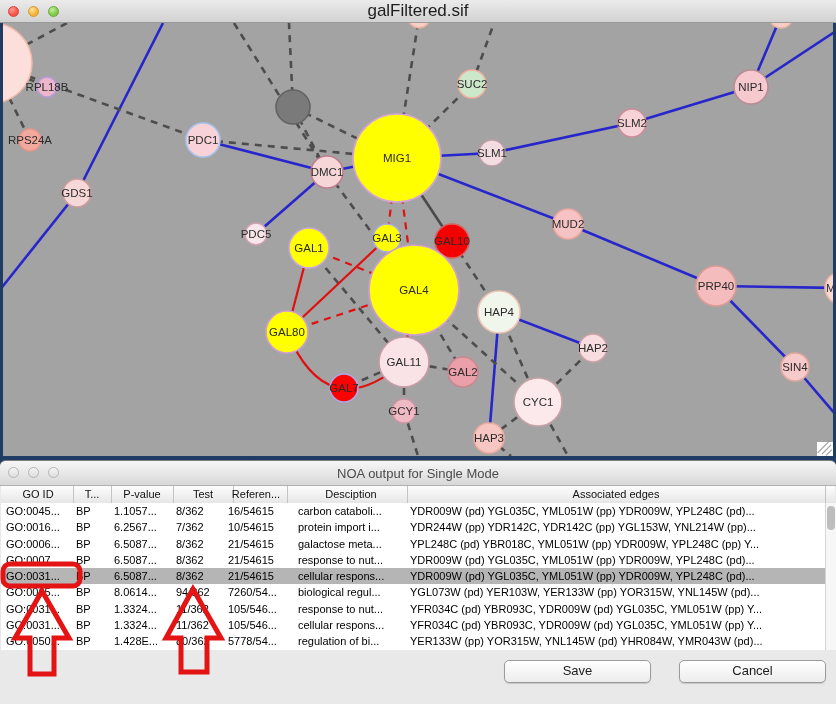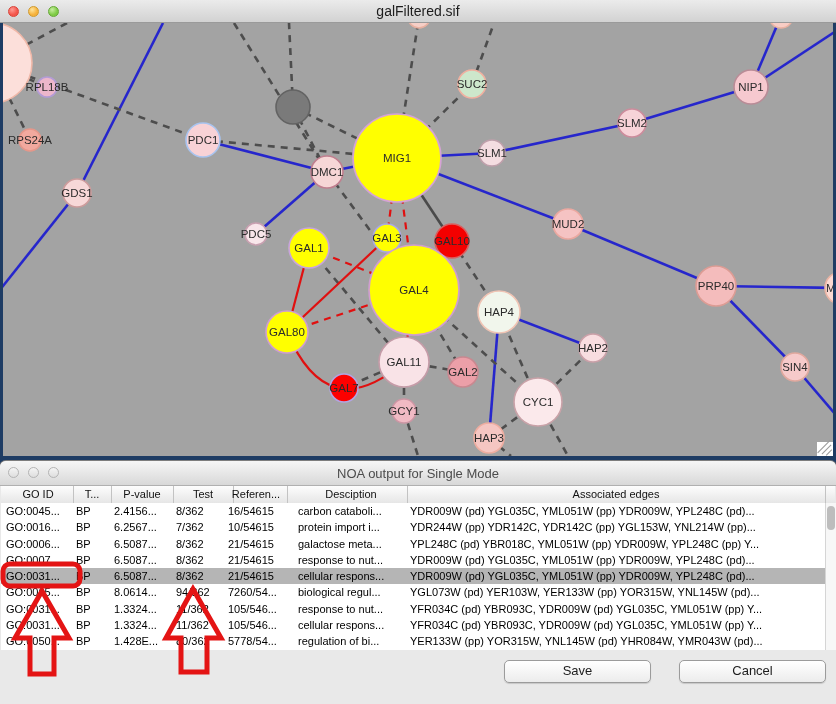--- a/index.html
+++ b/index.html
@@ -10,21 +10,21 @@
     -webkit-font-smoothing:antialiased;
   }
   
   .graph-window{position:absolute;left:0;top:0;width:836px;height:458px;background:#1e3c64;}
   .titlebar{
     position:absolute;left:0;top:0;right:0;height:22px;
     background:linear-gradient(#ebebeb,#d2d2d2);
     border-bottom:1px solid #9a9a9a;
     display:flex;align-items:center;justify-content:center;
   }
-  .titlebar .title{font-size:14px;color:#1d1d1d;}
+  .titlebar .title{font-size:17px;color:#1d1d1d;}
   .lights{position:absolute;left:8px;top:0;height:22px;display:flex;align-items:center;gap:9px;}
   .light{width:11px;height:11px;border-radius:50%;box-sizing:border-box;}
   .light.red{background:radial-gradient(circle at 35% 30%,#ff9a93,#f4564c 60%);border:1px solid #d94439;}
   .light.yellow{background:radial-gradient(circle at 35% 30%,#ffe49a,#f6b13a 60%);border:1px solid #d09a2e;}
   .light.green{background:radial-gradient(circle at 35% 30%,#c7eea0,#7ecb45 60%);border:1px solid #65a836;}
   .light.hollow{background:linear-gradient(#f4f4f4,#dedede);border:1px solid #b4b4b4;}
   .canvas{position:absolute;left:3px;top:23px;width:830px;height:433px;background:#a3a3a3;overflow:hidden;}
   .canvas svg{display:block;}
   .resize-grip{position:absolute;right:3px;bottom:2px;width:16px;height:14px;background:#fff;}
   .resize-grip span{position:absolute;background:#9a9a9a;height:1px;transform:rotate(-45deg);transform-origin:center;}
@@ -243,21 +243,21 @@
       <div class="hcell col2">P-value</div>
       <div class="hcell col3">Test</div>
       <div class="hcell col4">Referen...</div>
       <div class="hcell col5">Desciption</div>
       <div class="hcell col6">Associated edges</div>
     </div>
   <div class="noa-table" id="noa-rows">
       <div class="trow">
         <div class="cell col0">GO:0045...</div>
         <div class="cell col1">BP</div>
-        <div class="cell col2">2.4156...</div>
+        <div class="cell col2">1.1057...</div>
         <div class="cell col3">8/362</div>
         <div class="cell col4">16/54615</div>
         <div class="cell col5">carbon cataboli...</div>
         <div class="cell col6">YDR009W (pd) YGL035C, YML051W (pp) YDR009W, YPL248C (pd)...</div>
       </div>
       <div class="trow">
         <div class="cell col0">GO:0016...</div>
         <div class="cell col1">BP</div>
         <div class="cell col2">6.2567...</div>
         <div class="cell col3">7/362</div>

